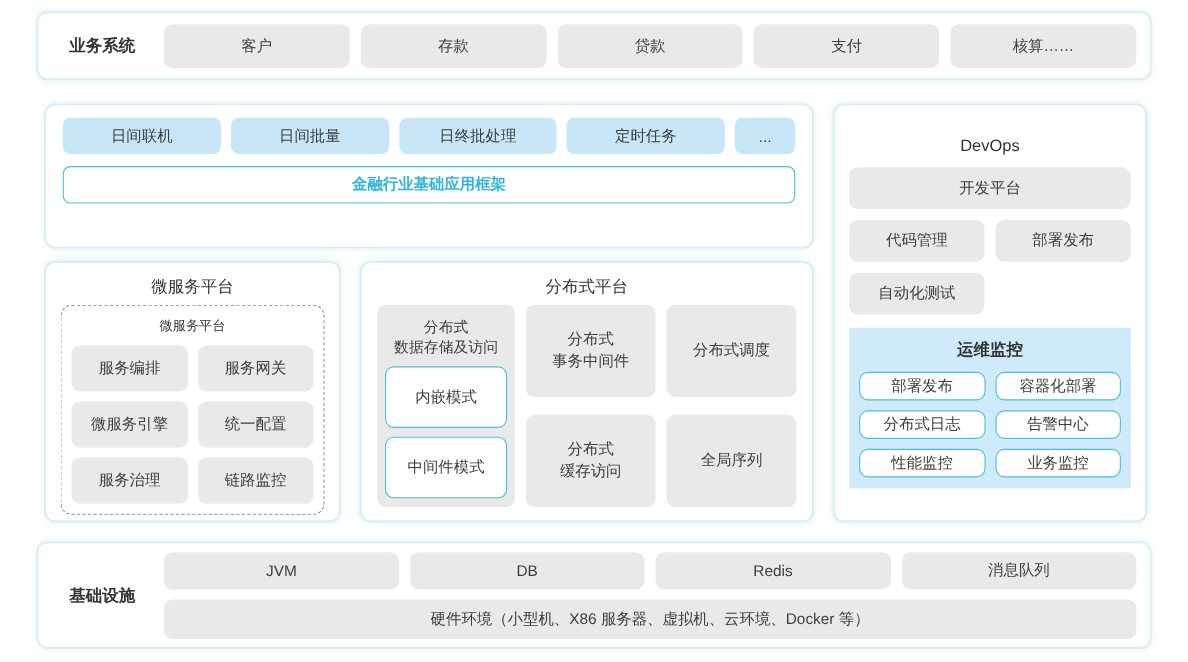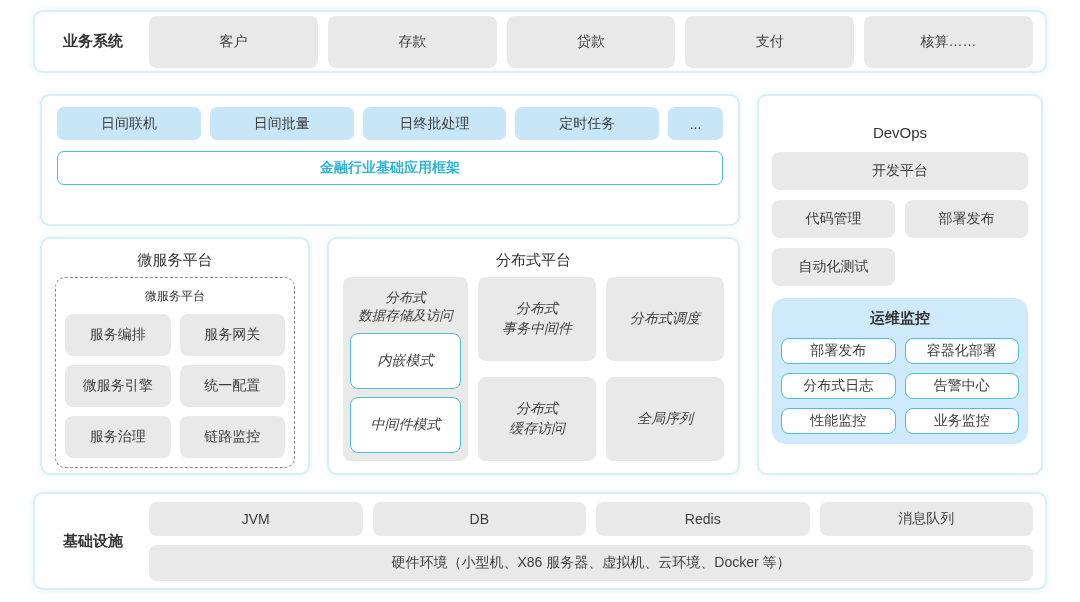--- a/index.html
+++ b/index.html
@@ -18,21 +18,21 @@
   
   .bar { position:absolute; left:33px; width:1014px; display:flex; align-items:center; padding:0 12px; gap:10px; }
   .bar.top { top:10px; height:63px; }
   .bar.bottom { top:492px; height:98px; }
   .bar-label { flex:0 0 92px; text-align:center; font-size:15px; font-weight:600; color:#333; }
   .gray-box {
     background:var(--gray-box,#e9e9e9); color:var(--text-dark,#3d3d3d);
     border-radius:8px; display:flex; align-items:center; justify-content:center;
     font-size:14px; text-align:center;
   }
-  .bar.top .gray-box { flex:1; height:52px; }
+  .bar.top .gray-box { flex:1; height:40px; }
   .infra-right { flex:1; display:flex; flex-direction:column; gap:9px; }
   .infra-row { display:flex; gap:10px; }
   .infra-row .gray-box { flex:1; height:34px; }
   .hw-box { height:36px; }
   
   .main-row { position:absolute; left:40px; top:94px; width:1003px; height:381px; display:flex; gap:17px; }
   .left-col { flex:0 0 700px; display:flex; flex-direction:column; gap:11px; }
   .panel-title { text-align:center; font-size:15px; font-weight:500; color:#333; margin-top:12px; }
   
   .app-framework { height:136px; }
@@ -50,39 +50,39 @@
   }
   .left-bottom-row { flex:1; display:flex; gap:17px; }
   
   .microservice { flex:0 0 270px; display:flex; flex-direction:column; }
   .dashed-box { flex:1; margin:7px 13px 5px; border:1px dashed #8a8a8a; border-radius:10px; padding:7px 9px 9px; }
   .inner-title { text-align:center; font-size:12px; color:#333; margin:3px 0 9px; }
   .ms-grid { display:grid; grid-template-columns:1fr 1fr; gap:9px; }
   .ms-grid .gray-box { height:42px; }
   
   .distributed { flex:1; display:flex; flex-direction:column; }
-  .dist-content { flex:1; display:flex; gap:10px; margin:7px 14px 12px;font-style:italic; }
+  .dist-content { flex:1; display:flex; gap:10px; margin:7px 14px 12px; }
   .dist-col1 {
     flex:0 0 125px; background:var(--gray-box,#e9e9e9); border-radius:8px;
     padding:8px 7px; display:flex; flex-direction:column; gap:8px;
   }
   .dist-col1-label { text-align:center; font-size:13.5px; line-height:1.35; white-space:pre-line; margin-top:4px; }
   .mode-box {
     flex:1; background:#fff; border:1px solid var(--accent-teal,#4cc0d6); border-radius:8px;
     display:flex; align-items:center; justify-content:center; font-size:14px;
   }
   .dist-col { flex:1; display:flex; flex-direction:column; gap:16px; }
   .dist-col .gray-box { flex:1; white-space:pre-line; line-height:1.4; }
   
   .devops { flex:1; display:flex; flex-direction:column; padding:16px 13px; }
   .dev-platform { height:38px; margin-top:11px; }
   .devops-grid { display:grid; grid-template-columns:1fr 1fr; gap:10px; margin-top:10px; }
   .devops-grid .gray-box { height:38px; }
   .ops-panel {
-    flex:1; margin:12px 0 13px; background:var(--ops-panel-bg,#cfeafa); border-radius:14px;
+    flex:1; margin:12px 0 13px; background:var(--ops-panel-bg,#cfeafa); border-radius:0;
     padding:9px 9px 10px; display:flex; flex-direction:column;
   }
   .ops-title { text-align:center; font-size:15px; font-weight:600; color:#333; margin:2px 0 10px; }
   .ops-grid { flex:1; display:grid; grid-template-columns:1fr 1fr; grid-template-rows:1fr 1fr 1fr; gap:9px; }
   .white-box {
     background:#fff; border:1.5px solid var(--accent-teal,#4cc0d6); border-radius:8px;
     display:flex; align-items:center; justify-content:center; font-size:14px;
   }
 </style>
 </head>

